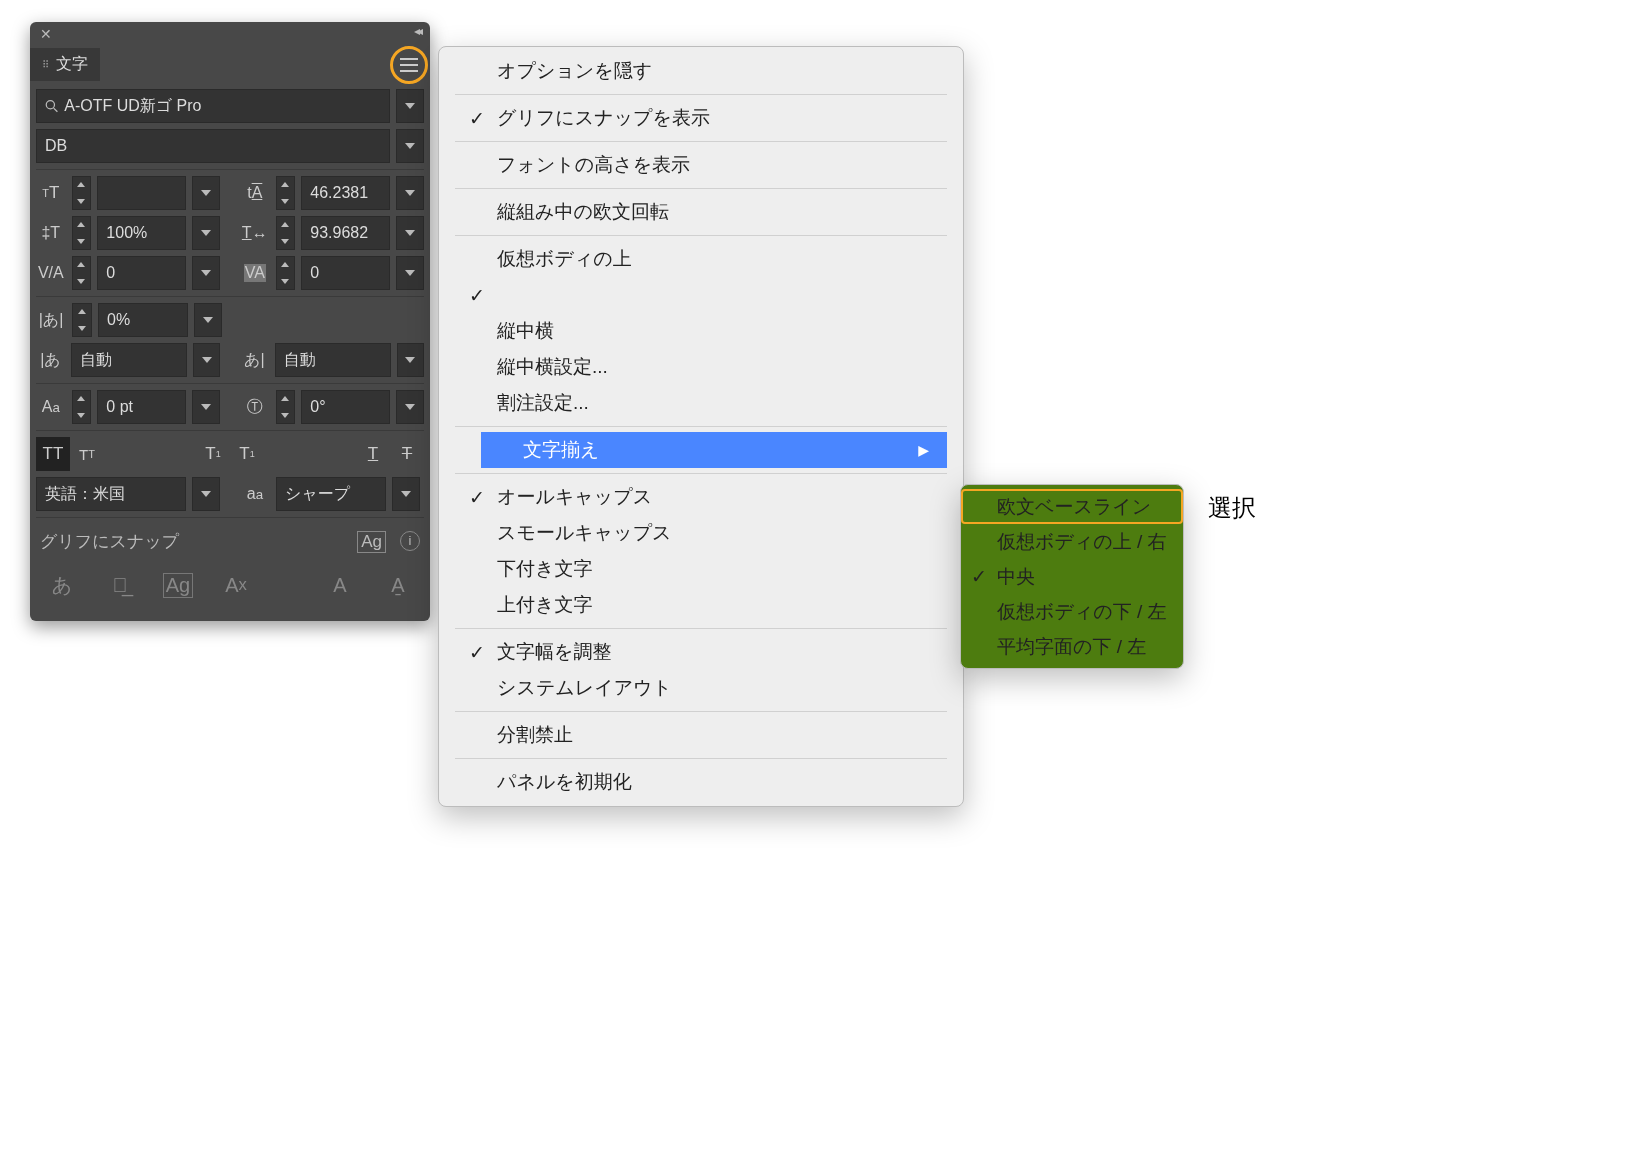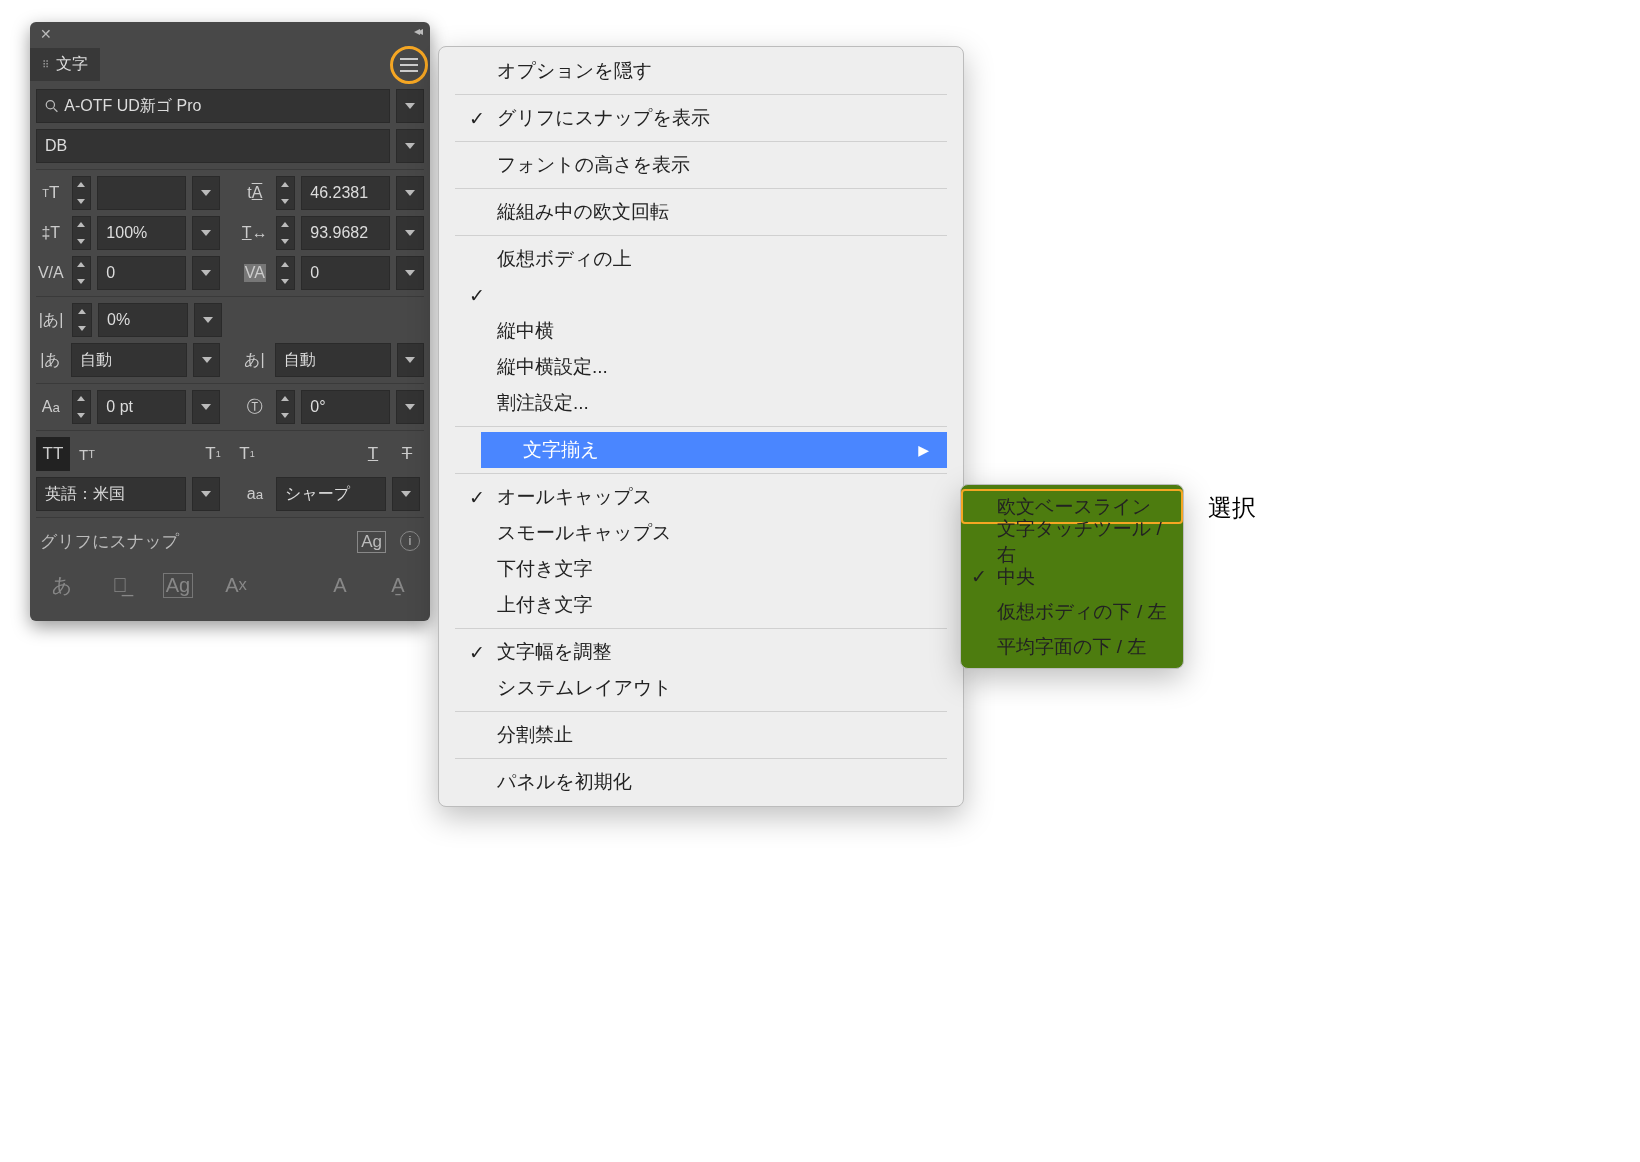--- a/index.html
+++ b/index.html
@@ -487,21 +487,21 @@
     <div class="item">
       <span>パネルを初期化</span>
     </div>
   </div>
 
 <div class="submenu" id="submenu">
     <div class="sitem hl">
       <span>欧文ベースライン</span>
     </div>
     <div class="sitem">
-      <span>文字タッチツール / 右</span>
+      <span>仮想ボディの上 / 右</span>
     </div>
     <div class="sitem">
       <span class="check">✓</span>
       <span>中央</span>
     </div>
     <div class="sitem">
       <span>仮想ボディの下 / 左</span>
     </div>
     <div class="sitem">
       <span>平均字面の下 / 左</span>

